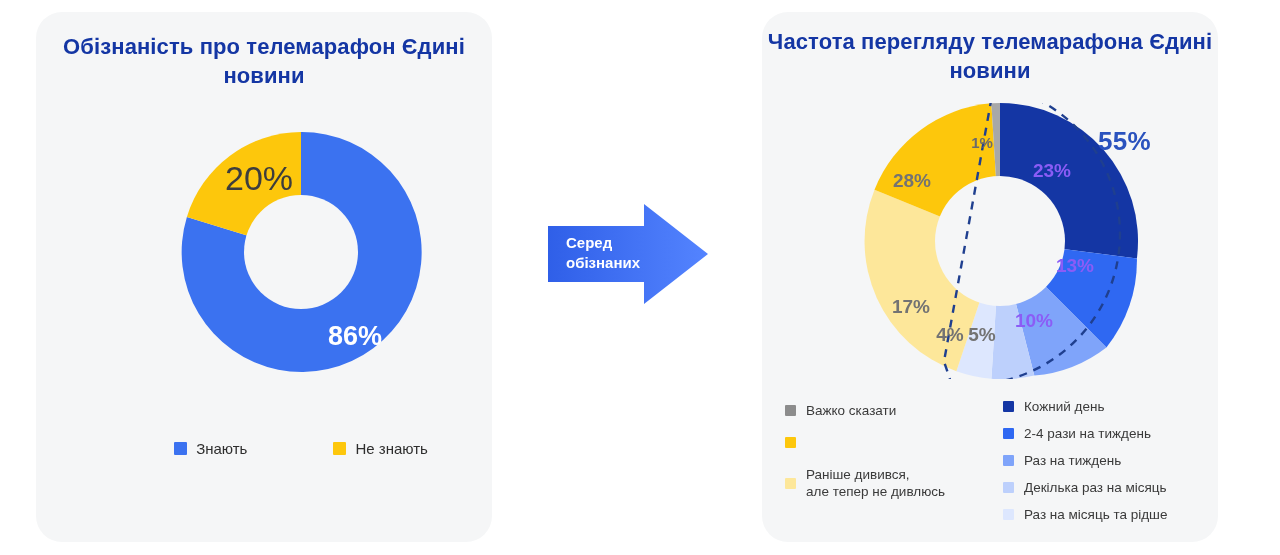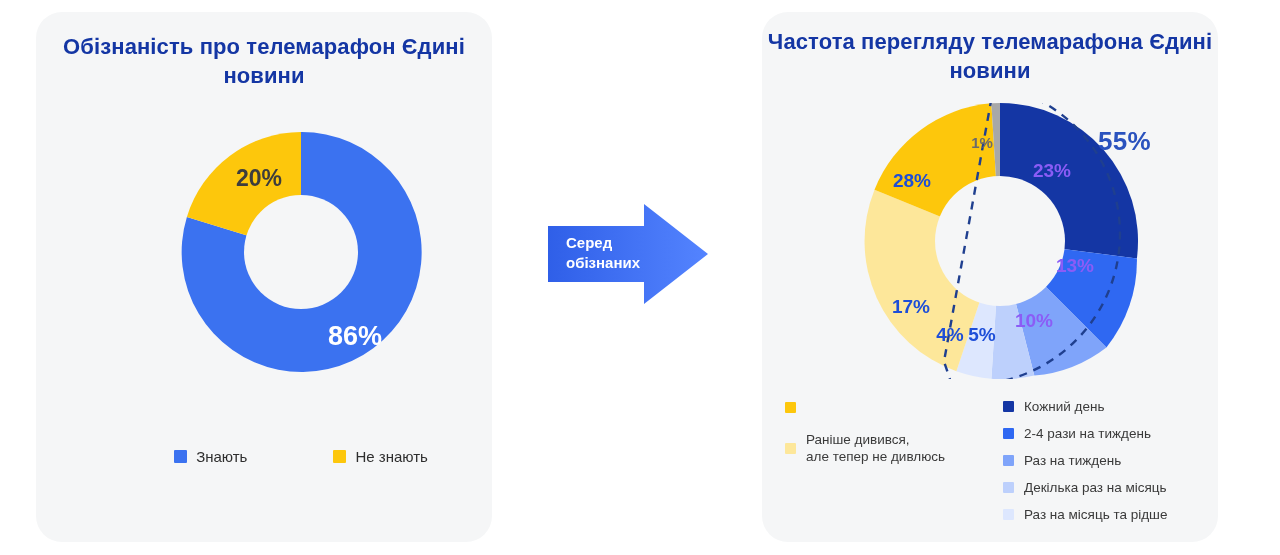--- a/index.html
+++ b/index.html
@@ -41,25 +41,25 @@
 
   .slice-label {
     position: absolute;
     font-weight: bold;
     white-space: nowrap;
     transform: translate(-50%, -50%);
   }
 
   
   #lbl-80 { font-size: 27px; color: #ffffff; }
-  #lbl-20 { font-size: 23px; color: #3d3d3d; font-weight: bold; }
+  #lbl-20 { font-size: 34px; color: #3d3d3d; font-weight: normal; }
 
   
   .r-lbl-w { font-size: 19px; color: #8b5cf6; }
-  .r-lbl-d { font-size: 19px; color: #1d4ed8; }
+  .r-lbl-d { font-size: 19px; color: #737373; }
   #lbl-1   { font-size: 15px; color: #6b6b6b; font-weight: bold; }
 
   #lbl-55 {
     position: absolute;
     left: 1098px; top: 126px;
     font-size: 26px; font-weight: bold;
     color: #2a52be;
     letter-spacing: 0.3px;
   }
 
@@ -76,21 +76,20 @@
   }
 
   
   #legend-left {
     position: absolute;
     left: 60px; top: 428px;
     width: 410px;
     display: flex;
     justify-content: center;
     gap: 86px;
-    margin-top: 8px;
   }
   .lg-item { display: flex; align-items: center; gap: 9px; }
   .lg-sw { width: 13px; height: 13px; flex: 0 0 13px; border-radius: 1px; }
   .lg-tx { font-size: 15px; color: #2e2e2e; line-height: 17px; }
 
   #legend-right {
     position: absolute;
     left: 785px; top: 398px;
     width: 425px;
     display: flex;
@@ -187,20 +186,24 @@
     <div class="slice-label r-lbl-d" style="left:49px; top:204px;">17%</div>
     <div class="slice-label r-lbl-d" style="left:50px; top:78px;">28%</div>
     <div class="slice-label" id="lbl-1" style="left:120px; top:39px;">1%</div>
   </div>
 
   <div id="lbl-55">55%</div>
 
   <div id="legend-right">
     <div class="lg-col" id="lg-col-left">
       <div class="lg-item2">
+        <span class="lg-sw2" style="background:#8c8c8c"></span>
+        <span class="lg-tx2">Важко сказати</span>
+      </div>
+      <div class="lg-item2">
         <span class="lg-sw2" style="background:#fdc70c"></span>
       </div>
       <div class="lg-item2">
         <span class="lg-sw2" style="background:#fde79a"></span>
         <span class="lg-tx2">Раніше дивився,
 але тепер не дивлюсь</span>
       </div>
     </div>
 
     <div class="lg-col" id="lg-col-right">

